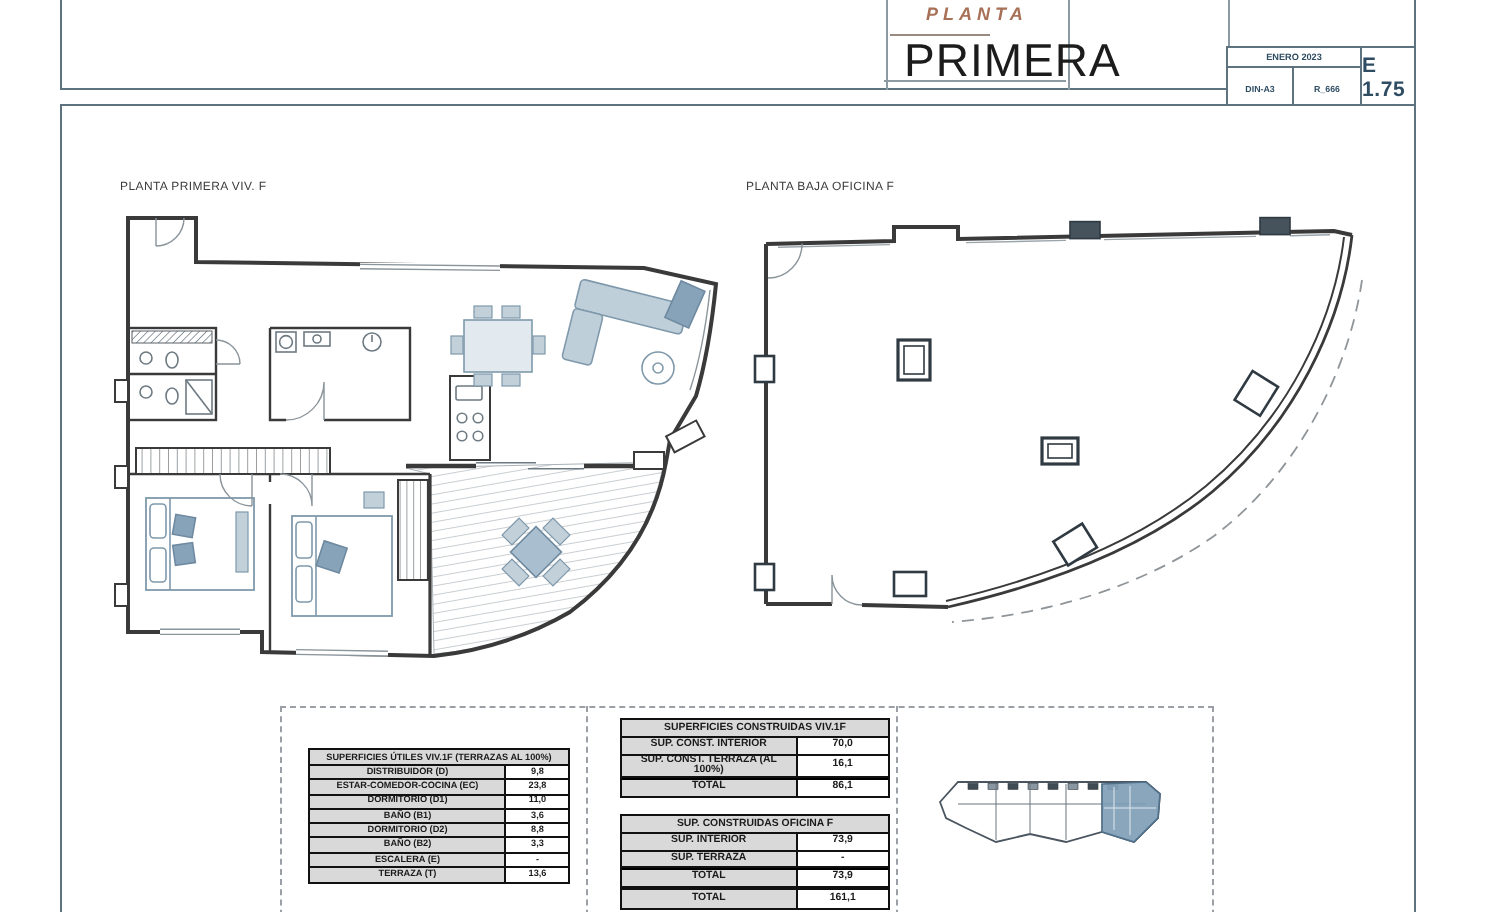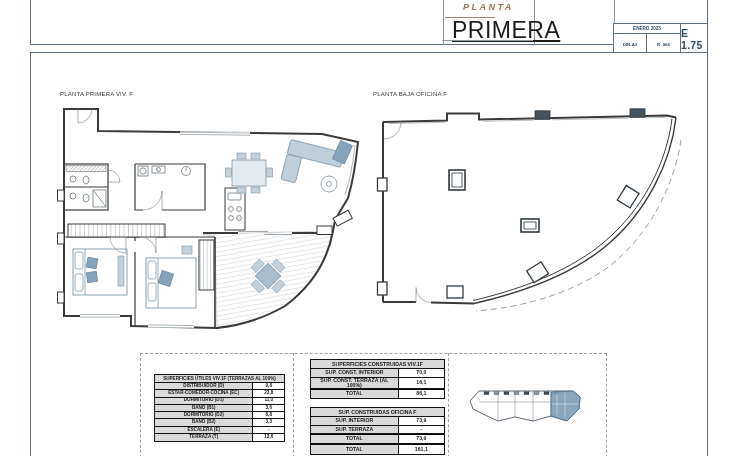--- a/index.html
+++ b/index.html
@@ -6,21 +6,21 @@
   .page{position:relative;width:756px;height:456px;background:#ffffff;overflow:hidden;
         font-family:"Liberation Sans",sans-serif;color:#1a1a1a;}
 
   
   .header-strip{position:absolute;left:30px;top:-4px;width:678px;height:49px;
                 background:#fff;border:1.4px solid #5d7480;border-top:none;box-sizing:border-box;}
   .vline{position:absolute;top:0;width:0;border-left:1px solid #8c9aa3;}
   .brand{position:absolute;left:463px;top:2px;font-size:9px;font-weight:bold;font-style:italic;
          letter-spacing:2.5px;color:#a87057;}
   .brand-underline{position:absolute;left:445px;top:16.5px;width:50px;border-top:1px solid #9a8a80;}
-  .title-primera{position:absolute;left:452px;top:17px;font-size:23px;color:#1c1c1c;letter-spacing:.5px;text-decoration:underline;}
+  .title-primera{position:absolute;left:452px;top:17px;font-size:23px;color:#1c1c1c;letter-spacing:.5px;}
   .title-vivf{position:absolute;left:547px;top:17px;font-size:23px;color:#1c1c1c;letter-spacing:.5px;}
   .hline-under{position:absolute;left:442px;top:40px;width:91px;border-top:1px solid #8c9aa3;}
   .meta-box{position:absolute;left:613px;top:23px;width:95px;height:32px;border:1px solid #5d7480;
             box-sizing:border-box;display:flex;background:#fff;}
   .meta-left{width:67px;display:flex;flex-direction:column;border-right:1px solid #5d7480;box-sizing:border-box;}
   .meta-date{height:9px;border-bottom:1px solid #5d7480;display:flex;align-items:center;justify-content:center;
              font-size:4.6px;font-weight:bold;color:#2e4d63;}
   .meta-row2{flex:1;display:flex;}
   .meta-format,.meta-ref{width:50%;display:flex;align-items:center;justify-content:center;
              font-size:4.4px;font-weight:bold;color:#2e4d63;box-sizing:border-box;}

